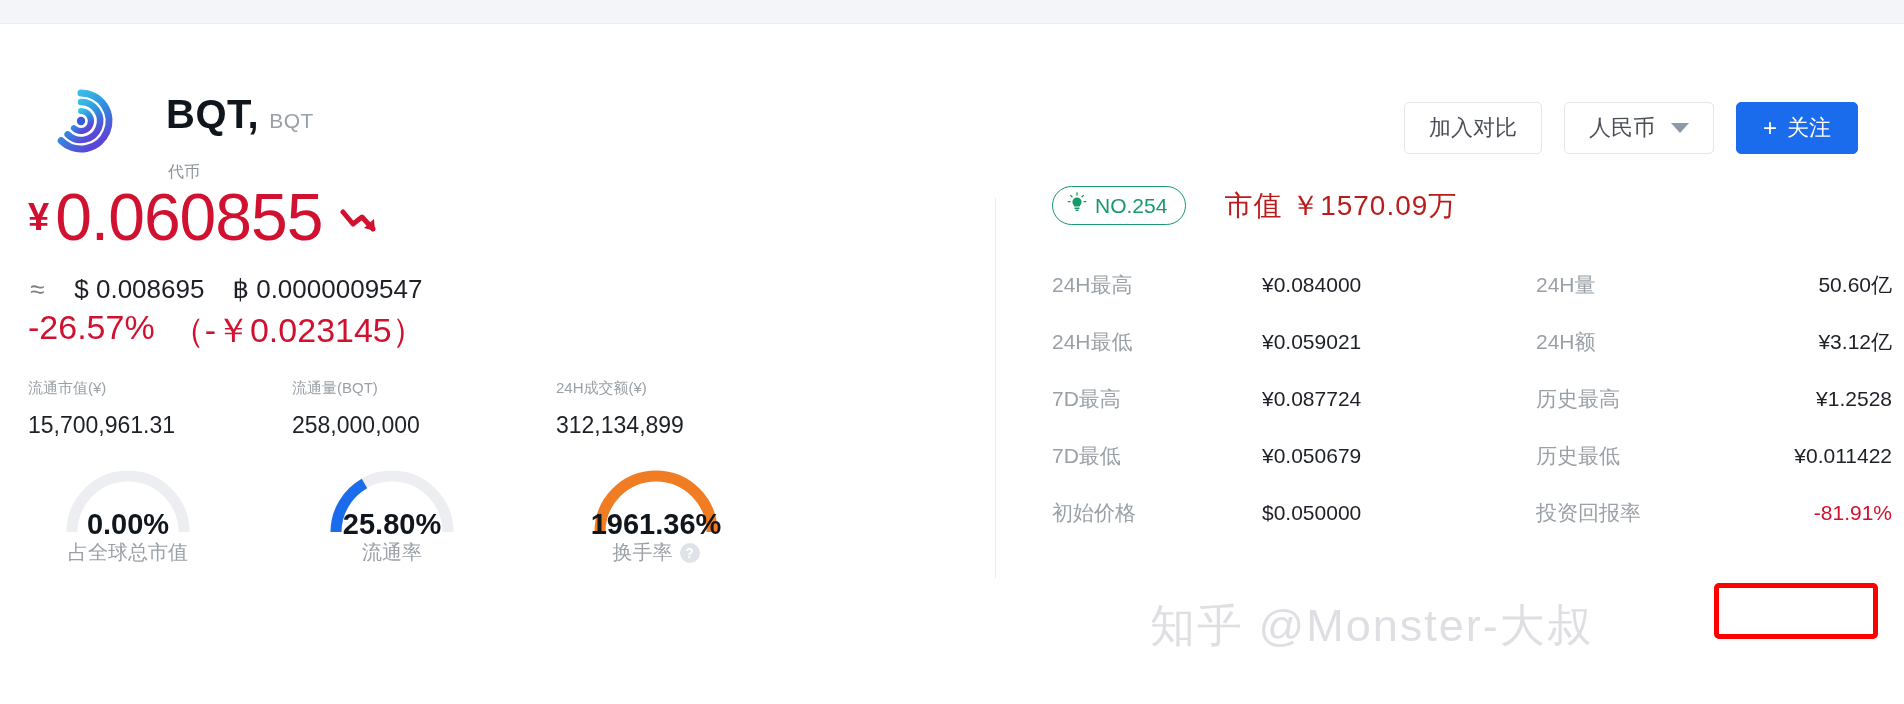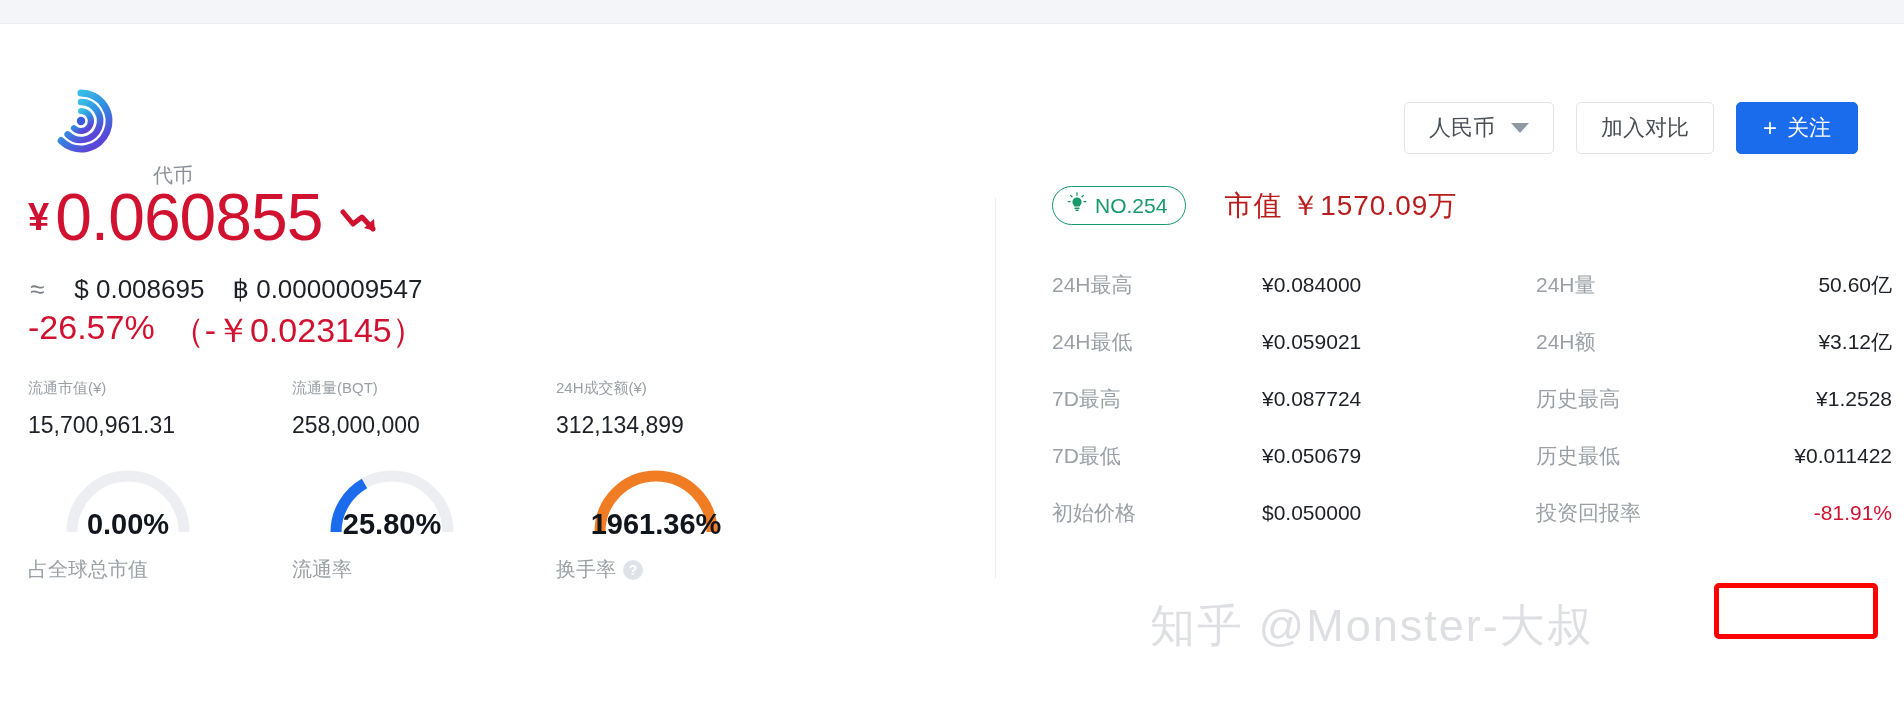--- a/index.html
+++ b/index.html
@@ -29,22 +29,22 @@
 
   .coin-title {
     position: absolute; left: 166px; top: 68px;
     display: flex; align-items: baseline; gap: 10px;
   }
   .coin-symbol {
     font-size: 40px; font-weight: bold; color: #11151c; letter-spacing: 0.5px;
   }
   .coin-ticker { font-size: 21px; color: #9aa0a8; letter-spacing: 0.5px; }
   .coin-type {
-    position: absolute; left: 153px; top: 138px;
-    font-size: 20px; color: #8b9097;
+    position: absolute; left: 168px; top: 138px;
+    font-size: 16px; color: #8b9097;
   }
 
   .header-actions {
     position: absolute; right: 46px; top: 78px;
     display: flex; align-items: center; gap: 22px;
   }
   .btn {
     height: 52px; border-radius: 5px; font-size: 22px;
     display: flex; align-items: center; justify-content: center;
     cursor: pointer; white-space: nowrap;
@@ -109,23 +109,23 @@
     position: absolute; left: 28px; top: 292px;
     width: 940px; display: flex;
   }
   .gauge-cell { width: 264px; position: relative; height: 130px; }
   .gauge-svg { position: absolute; left: 30px; top: 0; }
   .gauge-pct {
     position: absolute; left: 0; top: 52px; width: 200px;
     text-align: center; font-size: 29px; font-weight: bold; color: #11151c;
   }
   .gauge-name {
-    position: absolute; left: 0; top: 100px; width: 200px;
+    position: absolute; left: 0; top: 83px; width: 200px;
     text-align: center; font-size: 20px; color: #9aa0a6;
-    display: flex; align-items: center; justify-content: flex-start; gap: 7px;
+    display: flex; align-items: center; justify-content: center; gap: 7px;
   }
   .help-icon {
     display: inline-flex; align-items: center; justify-content: center;
     width: 20px; height: 20px; border-radius: 50%;
     background: #dfe3e8; color: #ffffff; font-size: 14px; font-weight: bold;
     cursor: pointer;
   }
 
   
   .right-panel { position: absolute; left: 1040px; top: 164px; width: 864px; height: 540px; }
@@ -192,29 +192,33 @@
         </defs>
         <path d="M35 7 a28 28 0 1 1 -19.8 47.8" fill="none" stroke="url(#lg)" stroke-width="7" stroke-linecap="round"></path>
         <path d="M58 44 a24.5 24.5 0 1 0 -6 7" fill="none" stroke="url(#lg)" stroke-width="0"></path>
         <path d="M35 16 a19 19 0 1 1 -13.4 32.4" fill="none" stroke="url(#lg)" stroke-width="6.5" stroke-linecap="round"></path>
         <path d="M35 25 a10 10 0 1 1 -7.1 17.1" fill="none" stroke="url(#lg)" stroke-width="6" stroke-linecap="round"></path>
         <line x1="38" y1="35" x2="62" y2="35" stroke="url(#lg)" stroke-width="6.5" stroke-linecap="round"></line>
         <circle cx="35" cy="35" r="4.2" fill="#3a5ad8"></circle>
       </svg>
     </div>
 
+    <div class="coin-title">
+      <span class="coin-symbol">BQT,</span>
+      <span class="coin-ticker">BQT</span>
+    </div>
     <div class="coin-type">代币</div>
 
     <div class="header-actions">
+      <div class="btn btn-outline">
+        <span>加入对比</span>
+      </div>
       <div class="btn btn-outline">
         <span>人民币</span>
         <span class="caret"></span>
-      </div>
-      <div class="btn btn-outline">
-        <span>加入对比</span>
       </div>
       <div class="btn btn-primary">
         <span class="plus-sign">+</span>
         <span>关注</span>
       </div>
     </div>
   </div>
 
   <div class="v-divider"></div>
 

